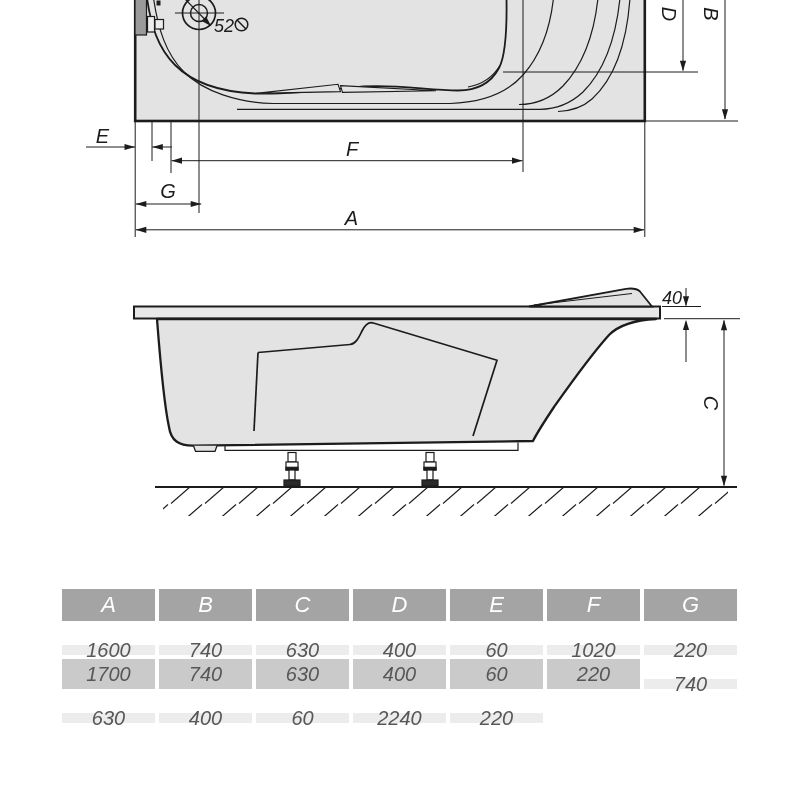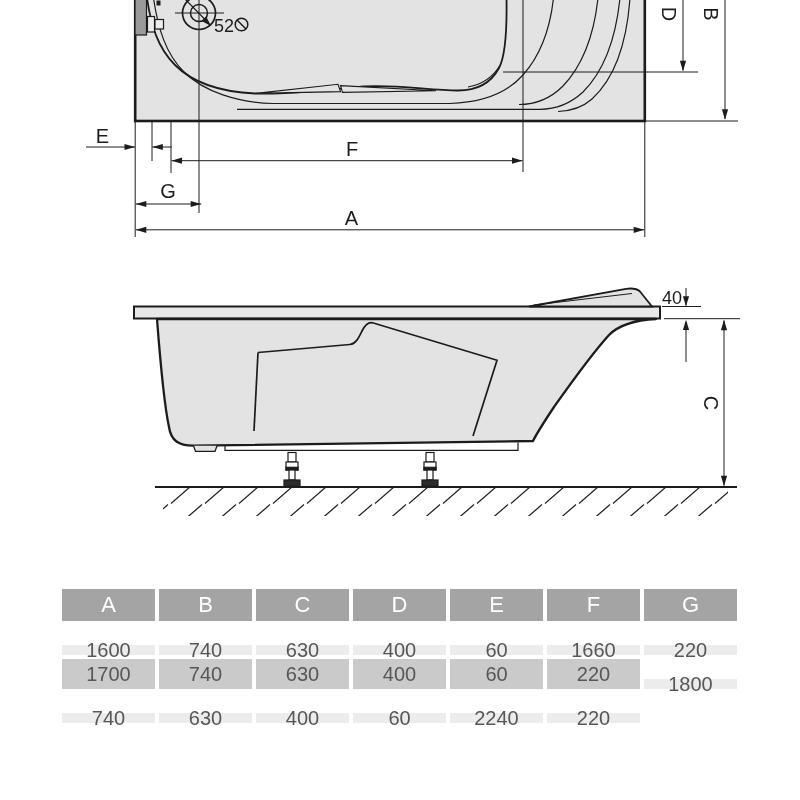--- a/index.html
+++ b/index.html
@@ -3,21 +3,21 @@
 <meta charset="utf-8">
 <style>
   html, body { margin: 0; padding: 0; }
   body {
     width: 800px; height: 800px;
     background: #ffffff;
     font-family: "Liberation Sans", sans-serif;
     position: relative;
     overflow: hidden;
   }
-  #stage { position: absolute; top: 0; left: 0; width: 800px; height: 688px; background:#fff; }
+  #stage { position: absolute; top: 0; left: 0; width: 800px; height: 688px; background:#fff;font-style:italic; }
   #drawing { position: absolute; top: 0; left: 0; }
 
   .dim-text {
     font-family: "Liberation Sans", sans-serif;
     font-size: 20px;
     fill: #1c1c1c;
   }
   .small-text {
     font-family: "Liberation Sans", sans-serif;
     font-size: 18px;
@@ -216,31 +216,30 @@
   <div class="cell head">D</div>
   <div class="cell head">E</div>
   <div class="cell head">F</div>
   <div class="cell head">G</div>
 
   <div class="cell light">1600</div>
   <div class="cell light">740</div>
   <div class="cell light">630</div>
   <div class="cell light">400</div>
   <div class="cell light">60</div>
-  <div class="cell light">1660</div>
+  <div class="cell light">1020</div>
   <div class="cell light">220</div>
 
   <div class="cell mid">1700</div>
   <div class="cell mid">740</div>
   <div class="cell mid">630</div>
   <div class="cell mid">400</div>
   <div class="cell mid">60</div>
   <div class="cell mid">220</div>
 
-  <div class="cell light">1800</div>
   <div class="cell light">740</div>
   <div class="cell light">630</div>
   <div class="cell light">400</div>
   <div class="cell light">60</div>
   <div class="cell light">2240</div>
   <div class="cell light">220</div>
 </div>
 
 </div>
 

